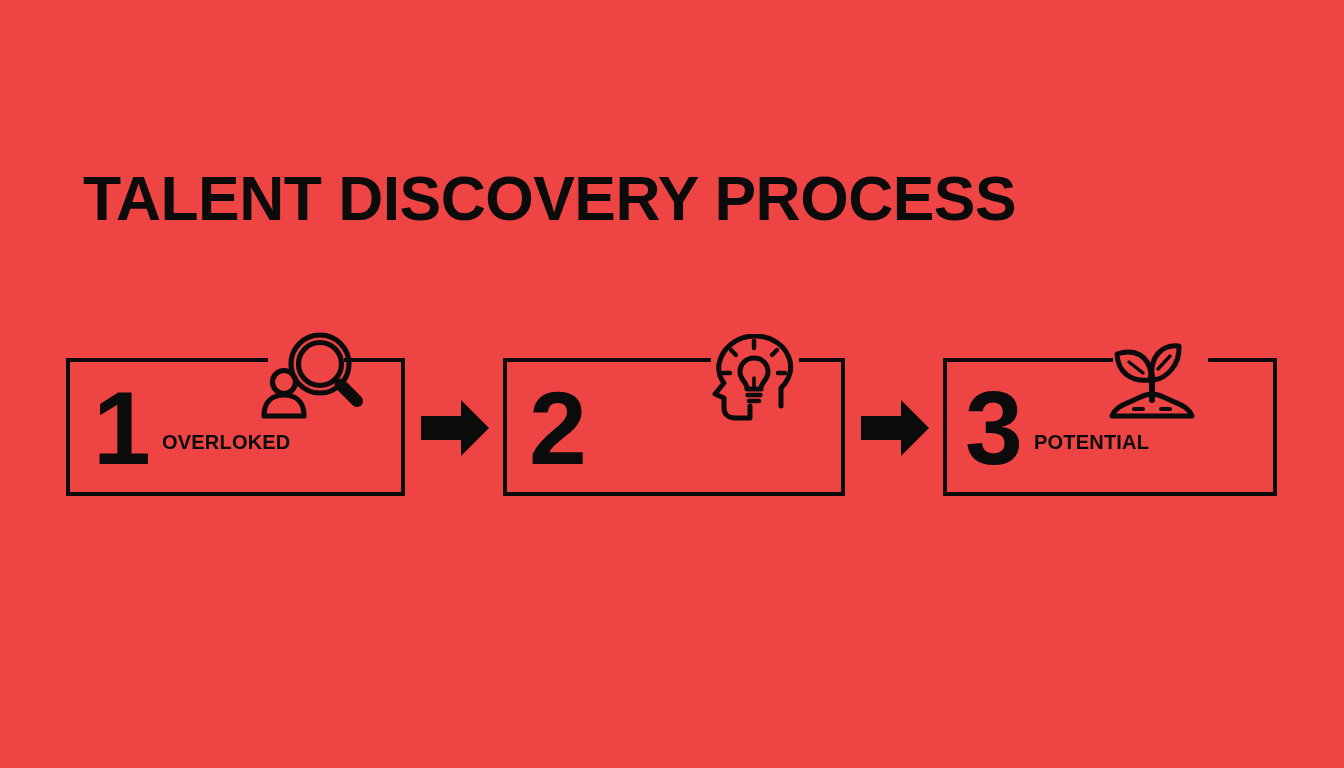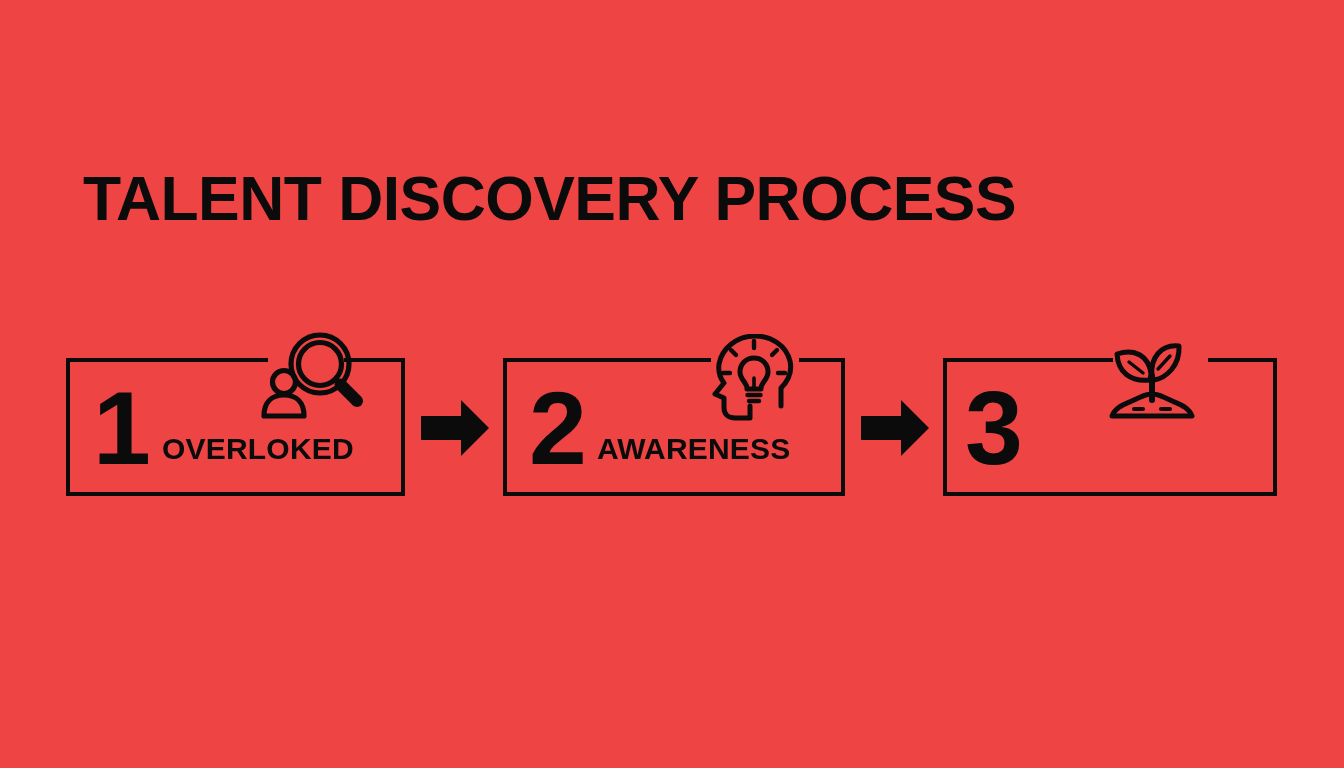--- a/index.html
+++ b/index.html
@@ -84,25 +84,25 @@
     line-height: 0.80;
     color: #0b0b0b;
     position: absolute;
     bottom: 26px;
   }
 
   .step-label {
     position: absolute;
     font-family: "Liberation Sans", sans-serif;
     font-weight: bold;
-    font-size: 30px;
+    font-size: 20px;
     letter-spacing: 0.2px;
     line-height: 1;
     color: #0b0b0b;
-    bottom: 32px;
+    bottom: 44px;
     white-space: nowrap;
   }
 
   .step-icon {
     position: absolute;
     top: -26px;
   }
   .step-icon svg { display: block; }
 
   
@@ -153,21 +153,20 @@
       </svg>
     </div>
 
     <div class="step" style="left:503px; width:342px;">
       <div class="step-frame"></div>
       <div class="top-left-rule" style="left:0; width:208px;"></div>
       <div class="top-right-rule" style="right:0; width:46px;"></div>
 
       <div class="step-body">
         <div class="step-num" style="left:26px;">2</div>
-        <div class="step-label" style="left:94px;">AWARENESS</div>
       </div>
 
       <div class="step-icon" style="left:206px; top:-24px;">
         <svg width="90" height="90" viewBox="0 0 90 90" fill="none" stroke="#0b0b0b" stroke-width="5" stroke-linecap="round" stroke-linejoin="round">
 
           <path d="M72 72 L72 54 C80 46 83 36 81 27 C77 11 62 2 46 2
                    C28 2 13 14 10 30 C9 38 11 44 15 49
                    L6 60 L15 64 L15 74 C15 80 19 84 26 84 L41 84 L41 72"></path>
 
           <path d="M45 24 C53 24 59 30 59 38 C59 43 56 46 54 49
@@ -194,20 +193,21 @@
       </svg>
     </div>
 
     <div class="step" style="left:943px; width:334px;">
       <div class="step-frame"></div>
       <div class="top-left-rule" style="left:0; width:170px;"></div>
       <div class="top-right-rule" style="right:0; width:69px;"></div>
 
       <div class="step-body">
         <div class="step-num" style="left:22px;">3</div>
+        <div class="step-label" style="left:91px;">POTENTIAL</div>
       </div>
 
       <div class="step-icon" style="left:161px; top:-22px;">
         <svg width="96" height="92" viewBox="0 0 96 92" fill="none" stroke="#0b0b0b" stroke-width="5" stroke-linecap="round" stroke-linejoin="round">
 
           <path d="M46 44 C26 46 14 36 13 18 C31 12 45 20 47 38 Z"></path>
           <path d="M25 26 L39 37" stroke-width="3.4"></path>
 
           <path d="M50 44 C62 42 76 30 75 10 C57 8 46 22 48 40 Z"></path>
           <path d="M66 20 L54 33" stroke-width="3.4"></path>

